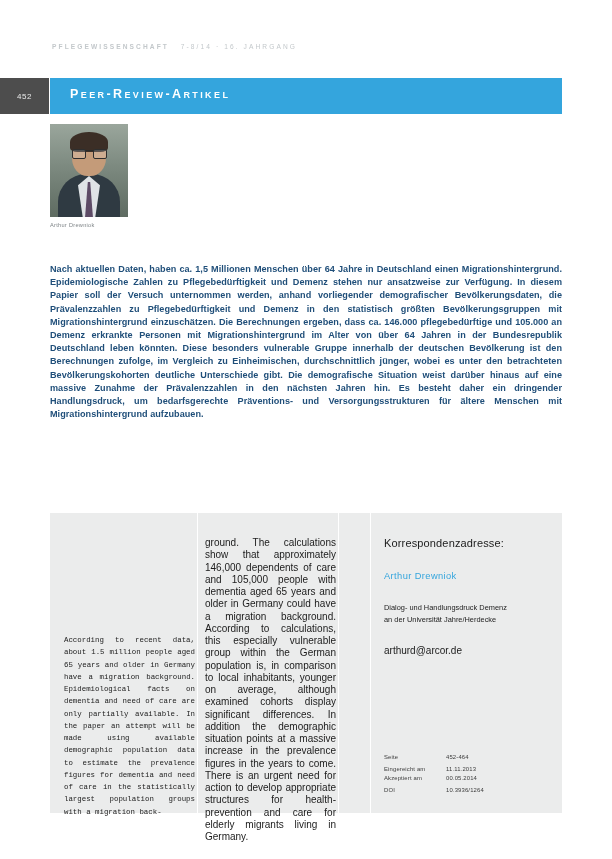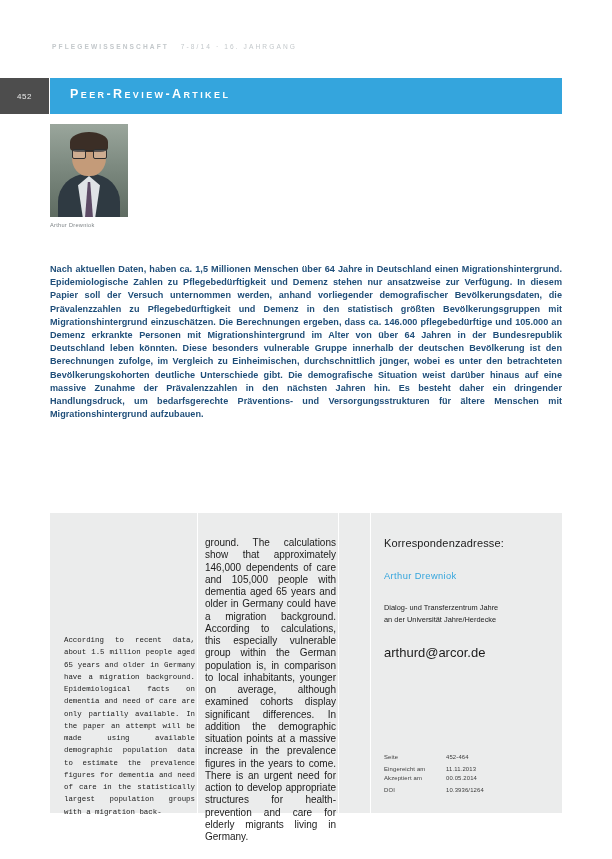--- a/index.html
+++ b/index.html
@@ -251,21 +251,21 @@
   }
   .corr-affil {
     margin-top: 21px;
     color: #1b1b1b;
     font-size: 7.4px;
     line-height: 11.5px;
   }
   .corr-email {
     margin-top: 20px;
     color: #1b1b1b;
-    font-size: 13px;
+    font-size: 10px;
   }
 
   .meta-block {
     position: absolute;
     left: 334px;
     top: 240px;
     width: 170px;
     color: #3c3c3c;
     font-size: 5.9px;
     line-height: 9.1px;
@@ -316,21 +316,21 @@
     <div class="box-col-rule" style="left:288px;"></div>
     <div class="box-col-rule" style="left:320px;"></div>
 
     <div class="en-body-1">According to recent data, about 1.5 million people aged 65 years and older in Germany have a migration background. Epidemiological facts on dementia and need of care are only partially available. In the paper an attempt will be made using available demographic population data to estimate the prevalence figures for dementia and need of care in the statistically largest population groups with a migration back-</div>
     <div class="en-body-2">ground. The calculations show that approximately 146,000 dependents of care and 105,000 people with dementia aged 65 years and older in Germany could have a migration background. According to calculations, this especially vulnerable group within the German population is, in comparison to local inhabitants, younger on average, although examined cohorts display significant differences. In addition the demographic situation points at a massive increase in the prevalence figures in the years to come. There is an urgent need for action to develop appropriate structures for health-prevention and care for elderly migrants living in Germany.</div>
 
     <div class="corr-wrap">
       <div class="corr-label">Korrespondenzadresse:</div>
       <div class="corr-name">Arthur Drewniok</div>
       <div class="corr-affil">
-        <div>Dialog- und Transferzentrum Jahre</div>
+        <div>Dialog- und Handlungsdruck Demenz</div>
         <div>an der Universität Jahre/Herdecke</div>
       </div>
       <div class="corr-email">arthurd@arcor.de</div>
     </div>
 
     <div class="meta-block">
       <div class="meta-row meta-pages">
         <span class="m-key">Seite</span>
         <span class="m-val">452-464</span>
       </div>

